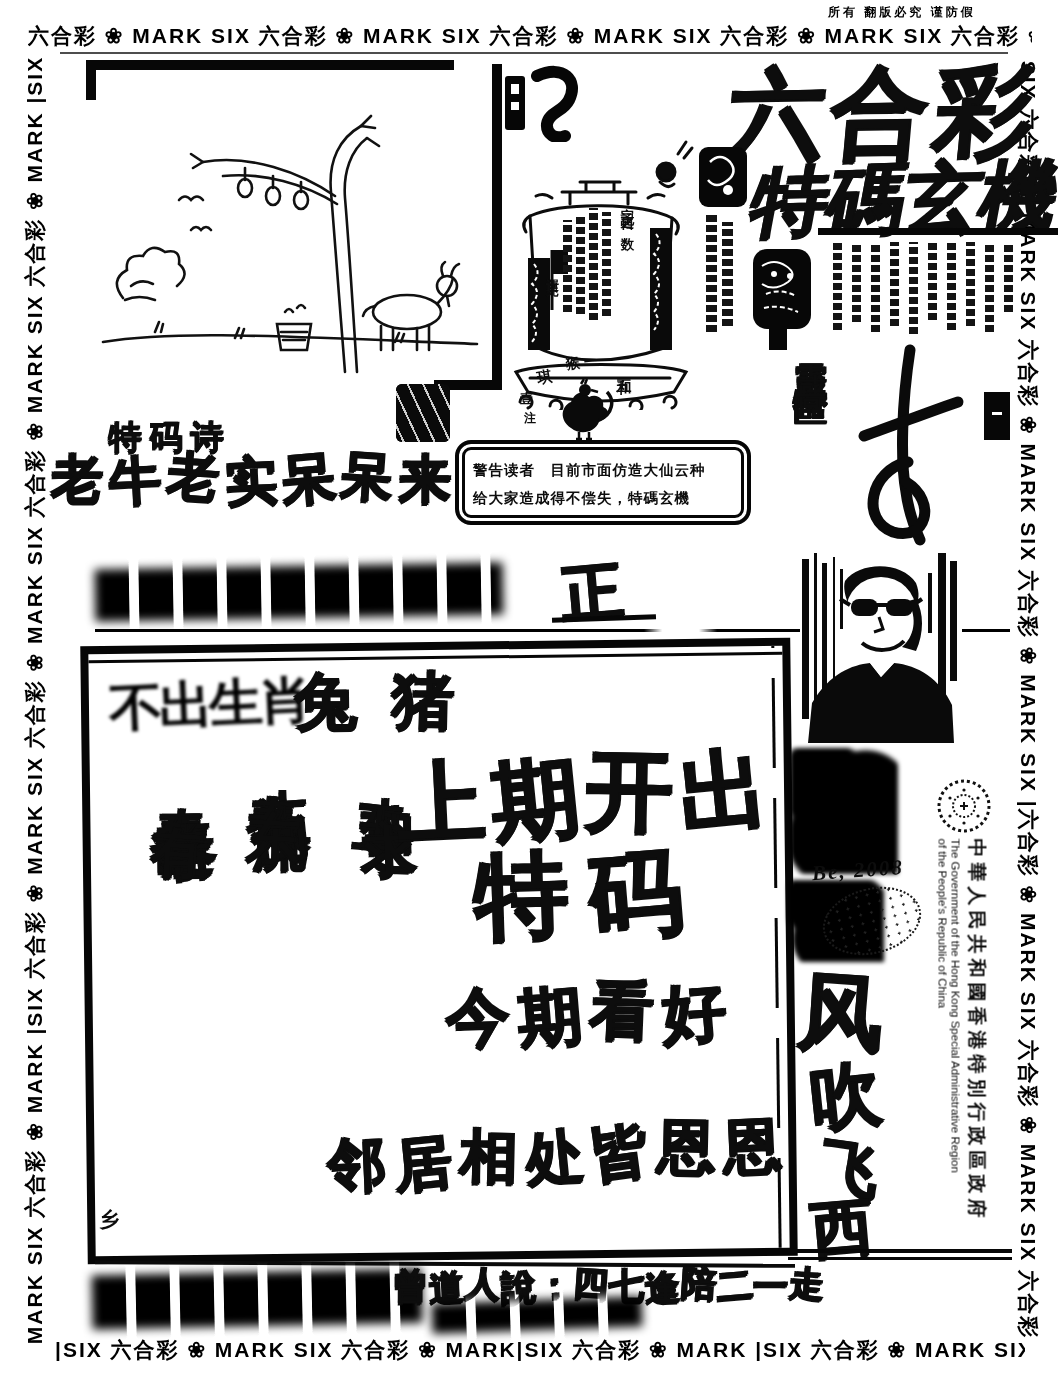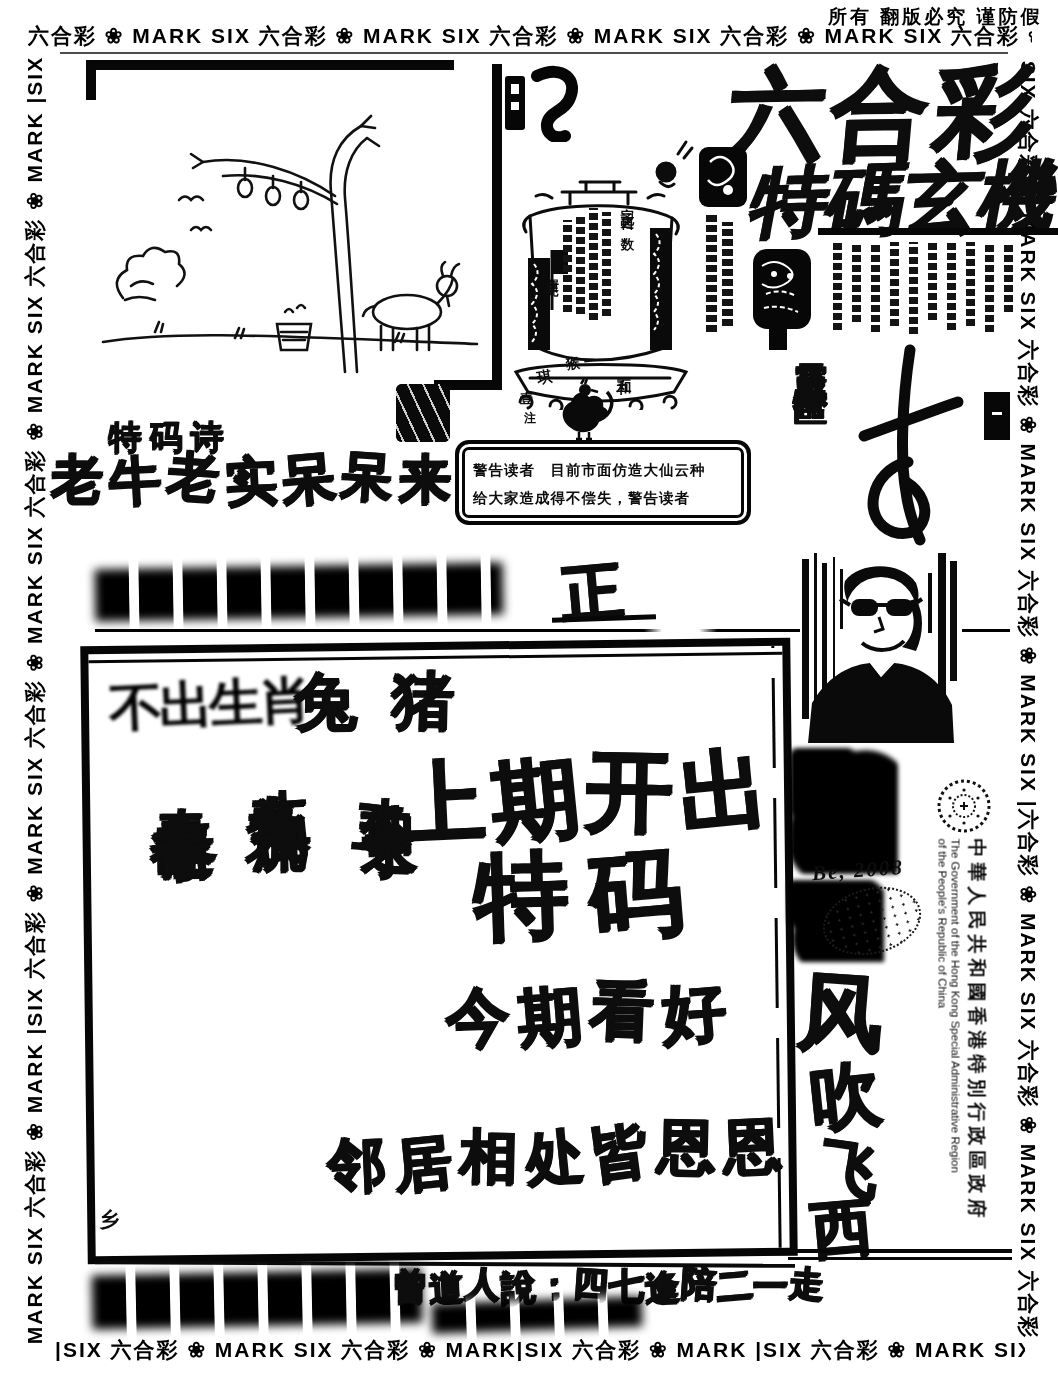--- a/index.html
+++ b/index.html
@@ -39,21 +39,21 @@
   .warnbox p{margin:0;font-size:14.5px;font-weight:bold;line-height:1.95;letter-spacing:1px;
     font-family:"Liberation Sans",sans-serif;filter:blur(.3px);}
   .smudgetext{filter:blur(1.6px) contrast(2.2);}
   svg{display:block;}
 </style>
 </head>
 <body>
 
 <div id="canvas">
 
-  <div class="abs border-strip nowrap" style="left:828px;top:4px;font-size:19px;letter-spacing:3px;text-align:right;">所有 翻版必究 谨防假</div>
+  <div class="abs border-strip nowrap" style="left:828px;top:4px;font-size:12px;letter-spacing:3px;text-align:right;">所有 翻版必究 谨防假</div>
 
   <div class="abs border-strip nowrap" style="left:28px;top:22px;width:1004px;overflow:hidden;">六合彩 ❀ MARK SIX 六合彩 ❀ MARK SIX 六合彩 ❀ MARK SIX 六合彩 ❀ MARK SIX 六合彩 ❀ MARK SIX 六合彩 ❀ MARK SIX</div>
   <div class="abs" style="left:60px;top:52px;width:948px;height:2px;background:#111;opacity:.75;"></div>
 
   <div class="abs border-strip nowrap" style="left:-630px;top:686px;width:1330px;text-align:center;transform:rotate(-90deg);">MARK SIX 六合彩 ❀ MARK |SIX 六合彩 ❀ MARK SIX 六合彩 ❀ MARK SIX 六合彩 ❀ MARK SIX 六合彩 ❀ MARK |SIX</div>
 
   <div class="abs border-strip nowrap" style="left:363px;top:686px;width:1330px;text-align:center;transform:rotate(90deg);">SIX 六合彩 ❀ MARK SIX 六合彩 ❀ MARK SIX 六合彩 ❀ MARK SIX |六合彩 ❀ MARK SIX 六合彩 ❀ MARK SIX 六合彩</div>
 
   <div class="abs border-strip nowrap" style="left:55px;top:1336px;width:970px;overflow:hidden;">|SIX 六合彩 ❀ MARK SIX 六合彩 ❀ MARK|SIX 六合彩 ❀ MARK |SIX 六合彩 ❀ MARK SIX 六合彩 ❀ MARK SIX 六合彩</div>
 
@@ -154,23 +154,23 @@
     <path d="M54 44 C68 38 70 24 62 16" stroke="#0a0a0a" stroke-width="3.5" fill="none"></path>
     <circle cx="40" cy="14" r="6" fill="#0a0a0a"></circle>
     <path d="M36 8 l3 -5 M40 8 l2 -5 M46 14 l7 2 M34 56 v7 M44 56 v7 M31 63 h6 M41 63 h6" stroke="#0a0a0a" stroke-width="2.5" fill="none"></path>
   </svg>
   <span class="abs b" style="left:537px;top:368px;font-size:15px;transform:rotate(-10deg);">琪</span>
   <span class="abs b" style="left:566px;top:354px;font-size:14px;letter-spacing:4px;transform:rotate(-6deg);">猴一</span>
   <span class="abs b vtext" style="left:614px;top:368px;height:48px;font-size:15px;">和五</span>
   <span class="abs b" style="left:520px;top:390px;font-size:13px;">壹</span>
   <span class="abs b" style="left:524px;top:410px;font-size:12px;">注</span>
 
-  <div class="abs warnbox" style="left:455px;top:440px;width:262px;border-radius:14px;">
+  <div class="abs warnbox" style="left:455px;top:440px;width:262px;">
     <p>警告读者　目前市面仿造大仙云种</p>
-    <p>给大家造成得不偿失，警告读者</p>
+    <p>给大家造成得不偿失，特碼玄機</p>
   </div>
 
   <div class="abs hand nowrap" style="left:726px;top:48px;font-size:98px;letter-spacing:6px;transform:skewX(-6deg) rotate(-1deg);">六合彩</div>
 
   <svg class="abs" style="left:698px;top:146px;" width="50" height="62" viewBox="0 0 50 62">
     <rect x="1" y="1" width="48" height="60" rx="9" fill="#070707"></rect>
     <path d="M12 16 q10 -10 20 0 q8 10 -2 18 q-12 10 -20 0" stroke="#fff" stroke-width="2.5" fill="none"></path>
     <circle cx="30" cy="44" r="5" fill="#fff"></circle>
   </svg>
   <div class="abs dashcol" style="left:706px;top:212px;height:120px;width:11px;"></div>

